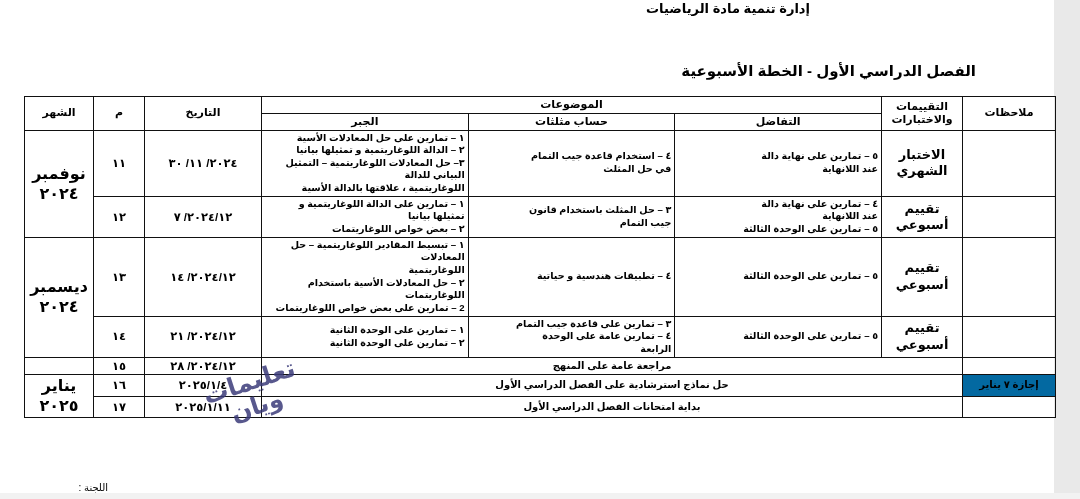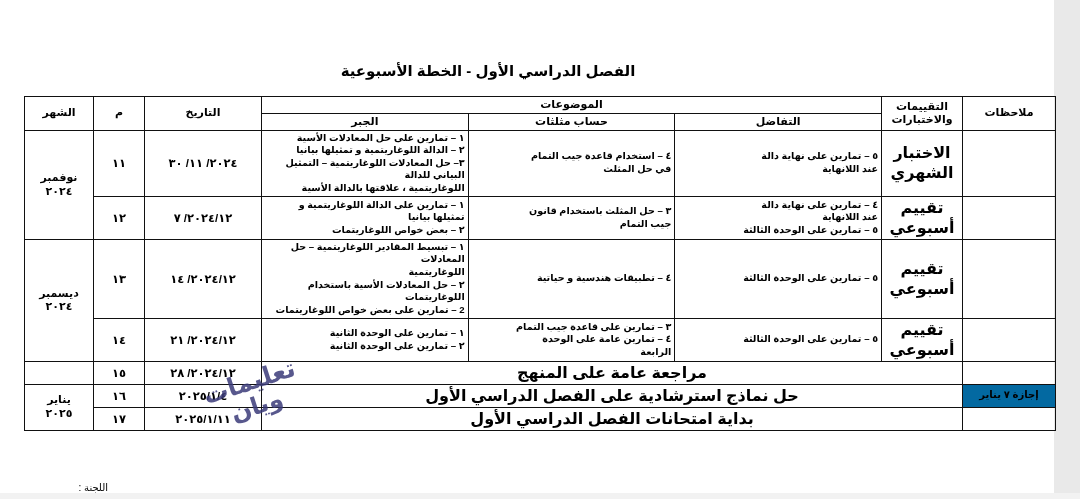--- a/index.html
+++ b/index.html
@@ -55,21 +55,21 @@
     right: 198px;
     font-size: 15.5px;
     font-weight: bold;
     white-space: nowrap;
   }
   .subtitle-line {
     position: absolute;
     top: 62px;
     left: 0;
     width: 976px;
-    text-align: center;
+    text-align: right;
     font-size: 15px;
     font-weight: bold;
   }
 
   table.plan {
     position: absolute;
     top: 96px;
     right: 24px;
     width: 1032px;
     border-collapse: collapse;
@@ -90,48 +90,48 @@
   }
   th.h-notes { width: 86px; }
   th.h-assess { width: 74px; }
   th.h-calc   { width: 152px; }
   th.h-trig   { width: 182px; }
   th.h-alg    { width: 268px; }
   th.h-date   { width: 110px; }
   th.h-num    { width: 44px; }
   th.h-month  { width: 62px; }
   td.month {
-    font-size: 11px;
+    font-size: 16px;
     font-weight: bold;
     line-height: 1.25;
   }
   td.date {
     font-size: 11.5px;
     letter-spacing: .3px;
   }
   td.num {
     font-size: 11.5px;
   }
   td.assess {
-    font-size: 16px;
+    font-size: 13px;
     line-height: 1.3;
   }
   td.items {
     text-align: right;
     padding: 2px 5px 2px 3px;
   }
   td.items .line {
     display: block;
     text-align: right;
     font-size: 9.6px;
     line-height: 1.32;
     white-space: normal;
   }
   td.wide-center {
-    font-size: 16px;
+    font-size: 10px;
     font-weight: bold;
     padding: 5px 0;
   }
   td.note-holiday {
     background: #0369a1;
     font-size: 10px;
   }
   .assess-2line span { display: block; }
 
   .watermark {
@@ -161,20 +161,21 @@
   }
 </style>
 </head>
 <body>
 
 <div class="page">
 
   <div class="scan-edge"></div>
   <div class="scan-edge-bottom"></div>
 
+  <div class="dept-line">إدارة تنمية مادة الرياضيات</div>
   <div class="subtitle-line">الفصل الدراسي الأول - الخطة الأسبوعية</div>
 
   <table class="plan">
     <thead>
       <tr>
         <th class="h-notes" rowspan="2">ملاحظات</th>
         <th class="h-assess" rowspan="2">التقييمات والاختبارات</th>
         <th colspan="3">الموضوعات</th>
         <th class="h-date" rowspan="2">التاريخ</th>
         <th class="h-num" rowspan="2">م</th>

